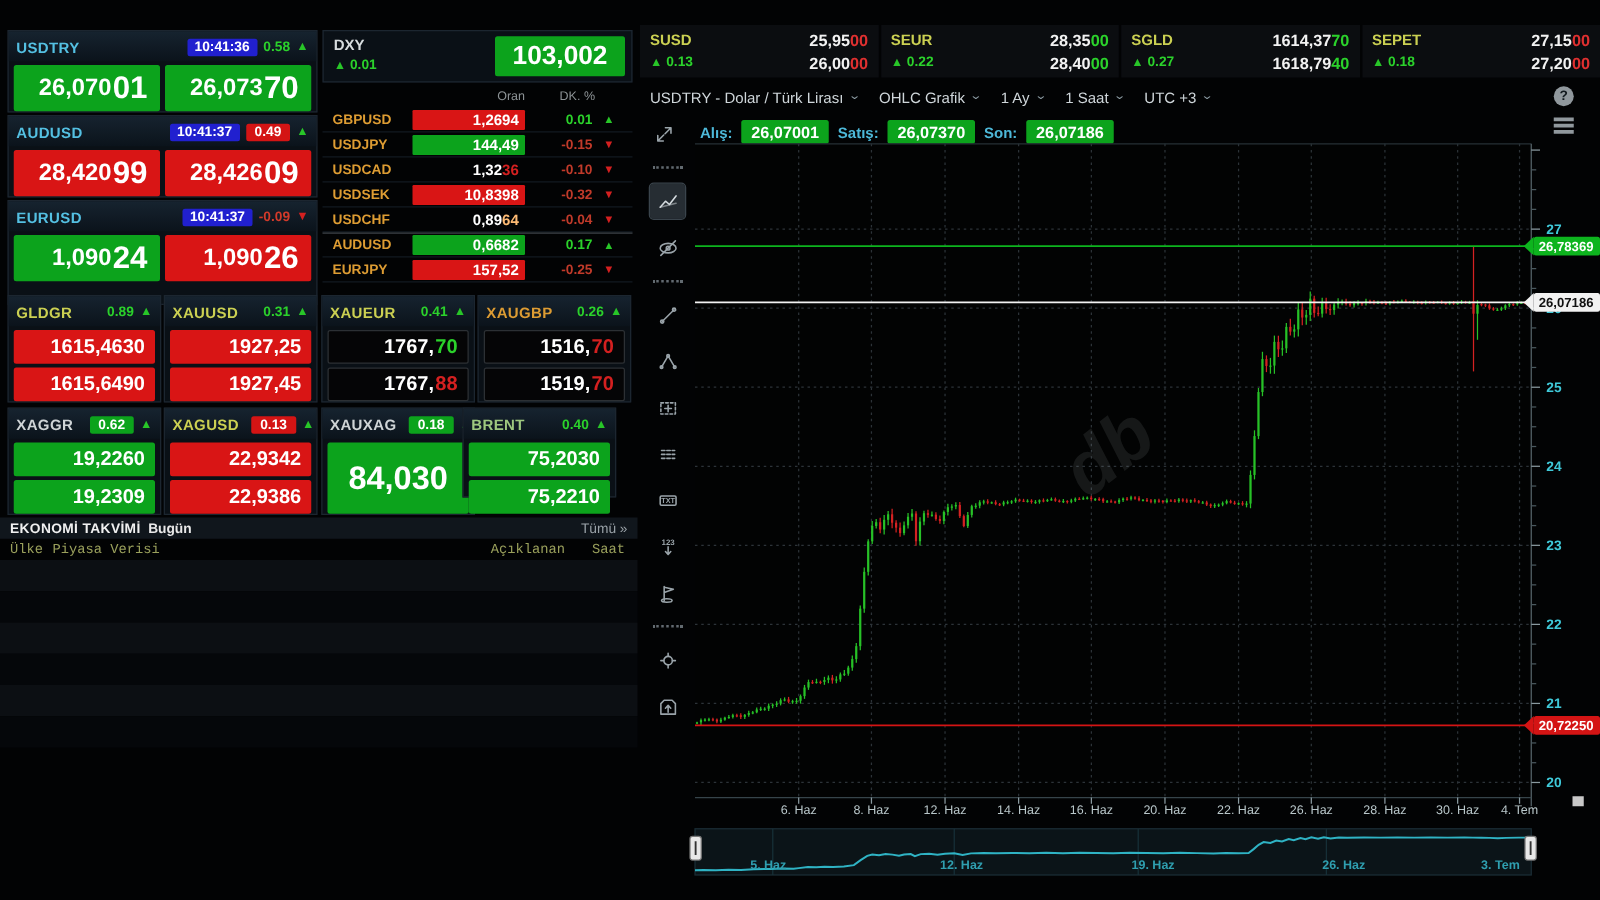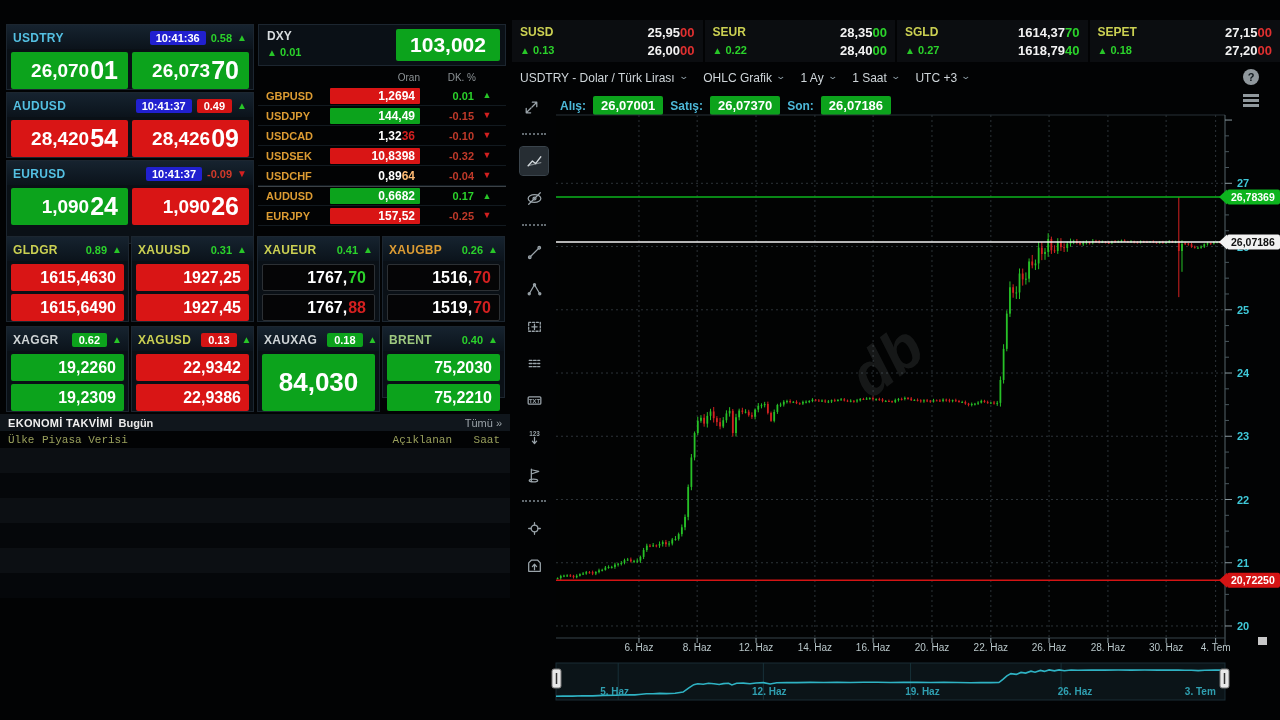--- a/index.html
+++ b/index.html
@@ -116,21 +116,21 @@
         <div class="tile-head">
           <span class="sym cyan">AUDUSD</span>
           <span class="spacer"></span>
           <span class="time-badge">10:41:37</span>
           <span class="chg red-badge">0.49</span>
           <span class="arr up">▲</span>
         </div>
         <div class="pair-boxes">
           <div class="pbox bg-red">
             <span>28,420</span>
-            <span class="big">54</span>
+            <span class="big">99</span>
           </div>
           <div class="pbox bg-red">
             <span>28,426</span>
             <span class="big">09</span>
           </div>
         </div>
       </div>
       <div class="tile" style="left: 6px; top: 160px; width: 248px; height: 84px;">
         <div class="tile-head">
           <span class="sym cyan">EURUSD</span>
@@ -330,21 +330,21 @@
         <div class="tile-head">
           <span class="sym white">XAUXAG</span>
           <span class="spacer"></span>
           <span class="chg green-badge">0.18</span>
           <span class="arr up">▲</span>
         </div>
         <div class="stack-boxes">
           <div class="bigbox bg-green">84,030</div>
         </div>
       </div>
-      <div class="tile" style="left: 382px; top: 326px; width: 123px; height: 72px;">
+      <div class="tile" style="left: 370px; top: 326px; width: 123px; height: 72px;">
         <div class="tile-head">
           <span class="sym green">BRENT</span>
           <span class="spacer"></span>
           <span class="chg green-text">0.40</span>
           <span class="arr up">▲</span>
         </div>
         <div class="stack-boxes">
           <div class="sbox bg-green">
             <span>75,2030</span>
           </div>

